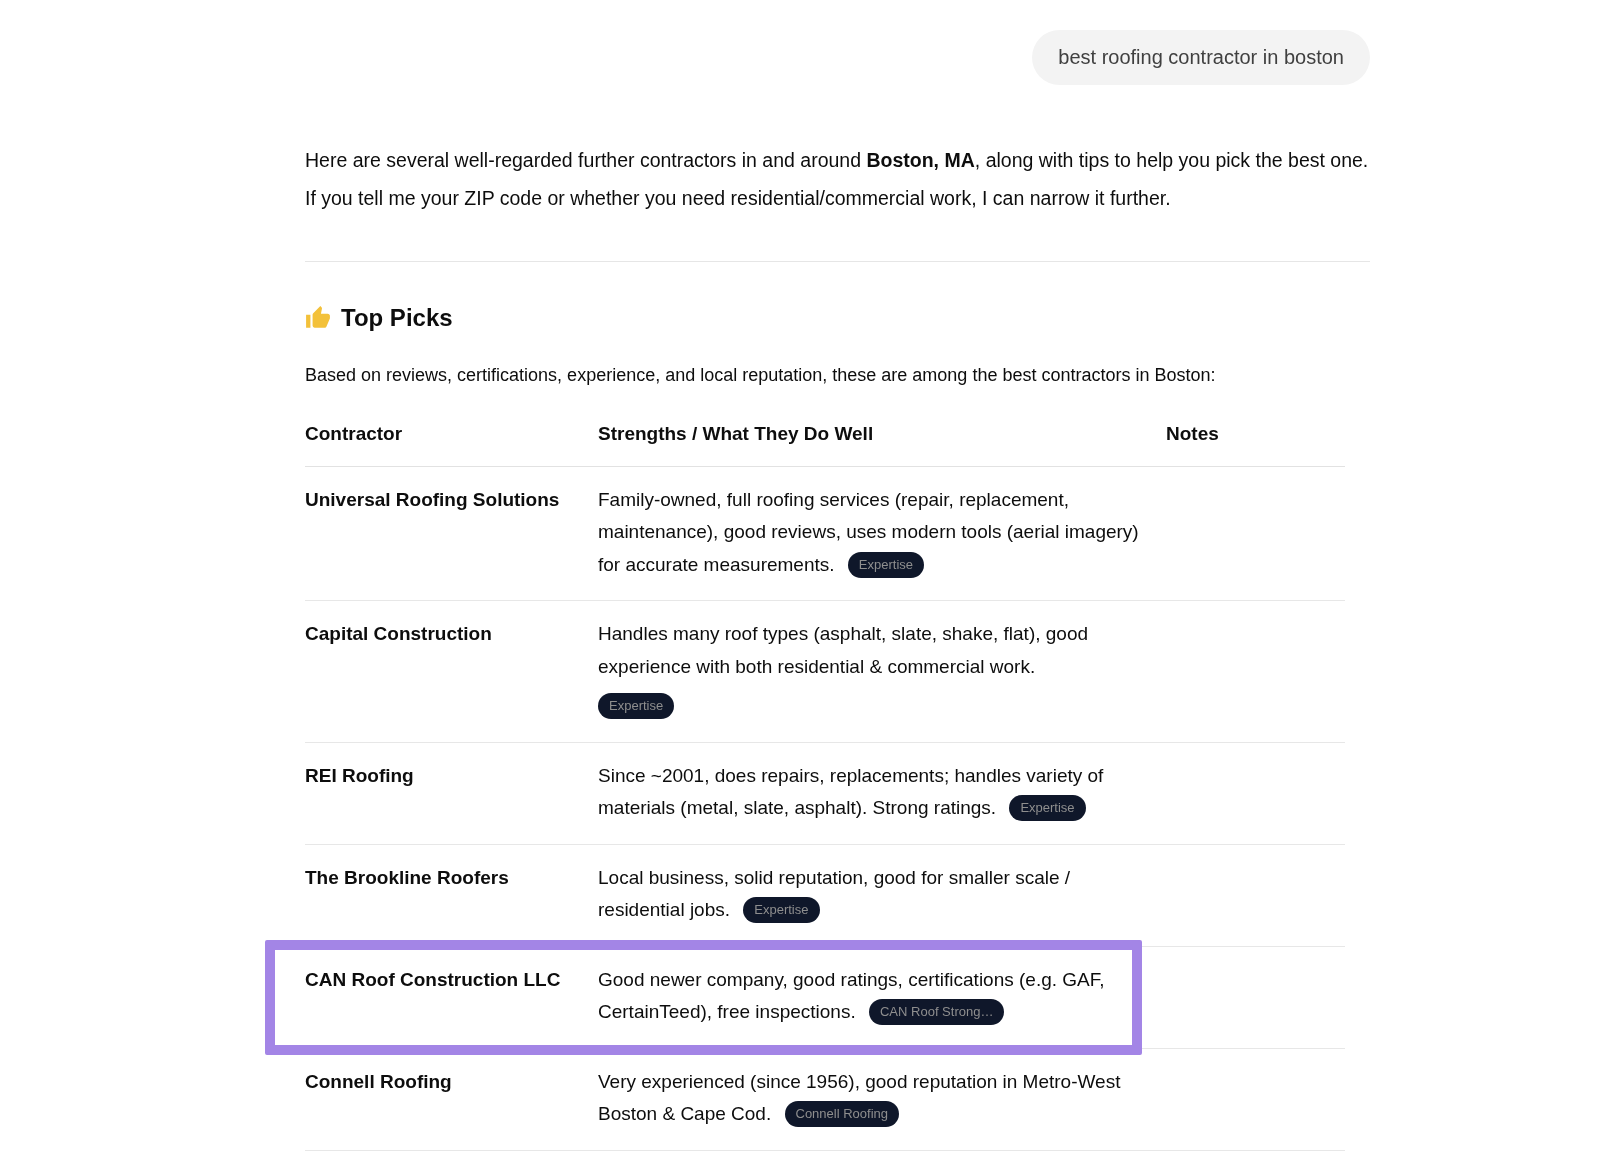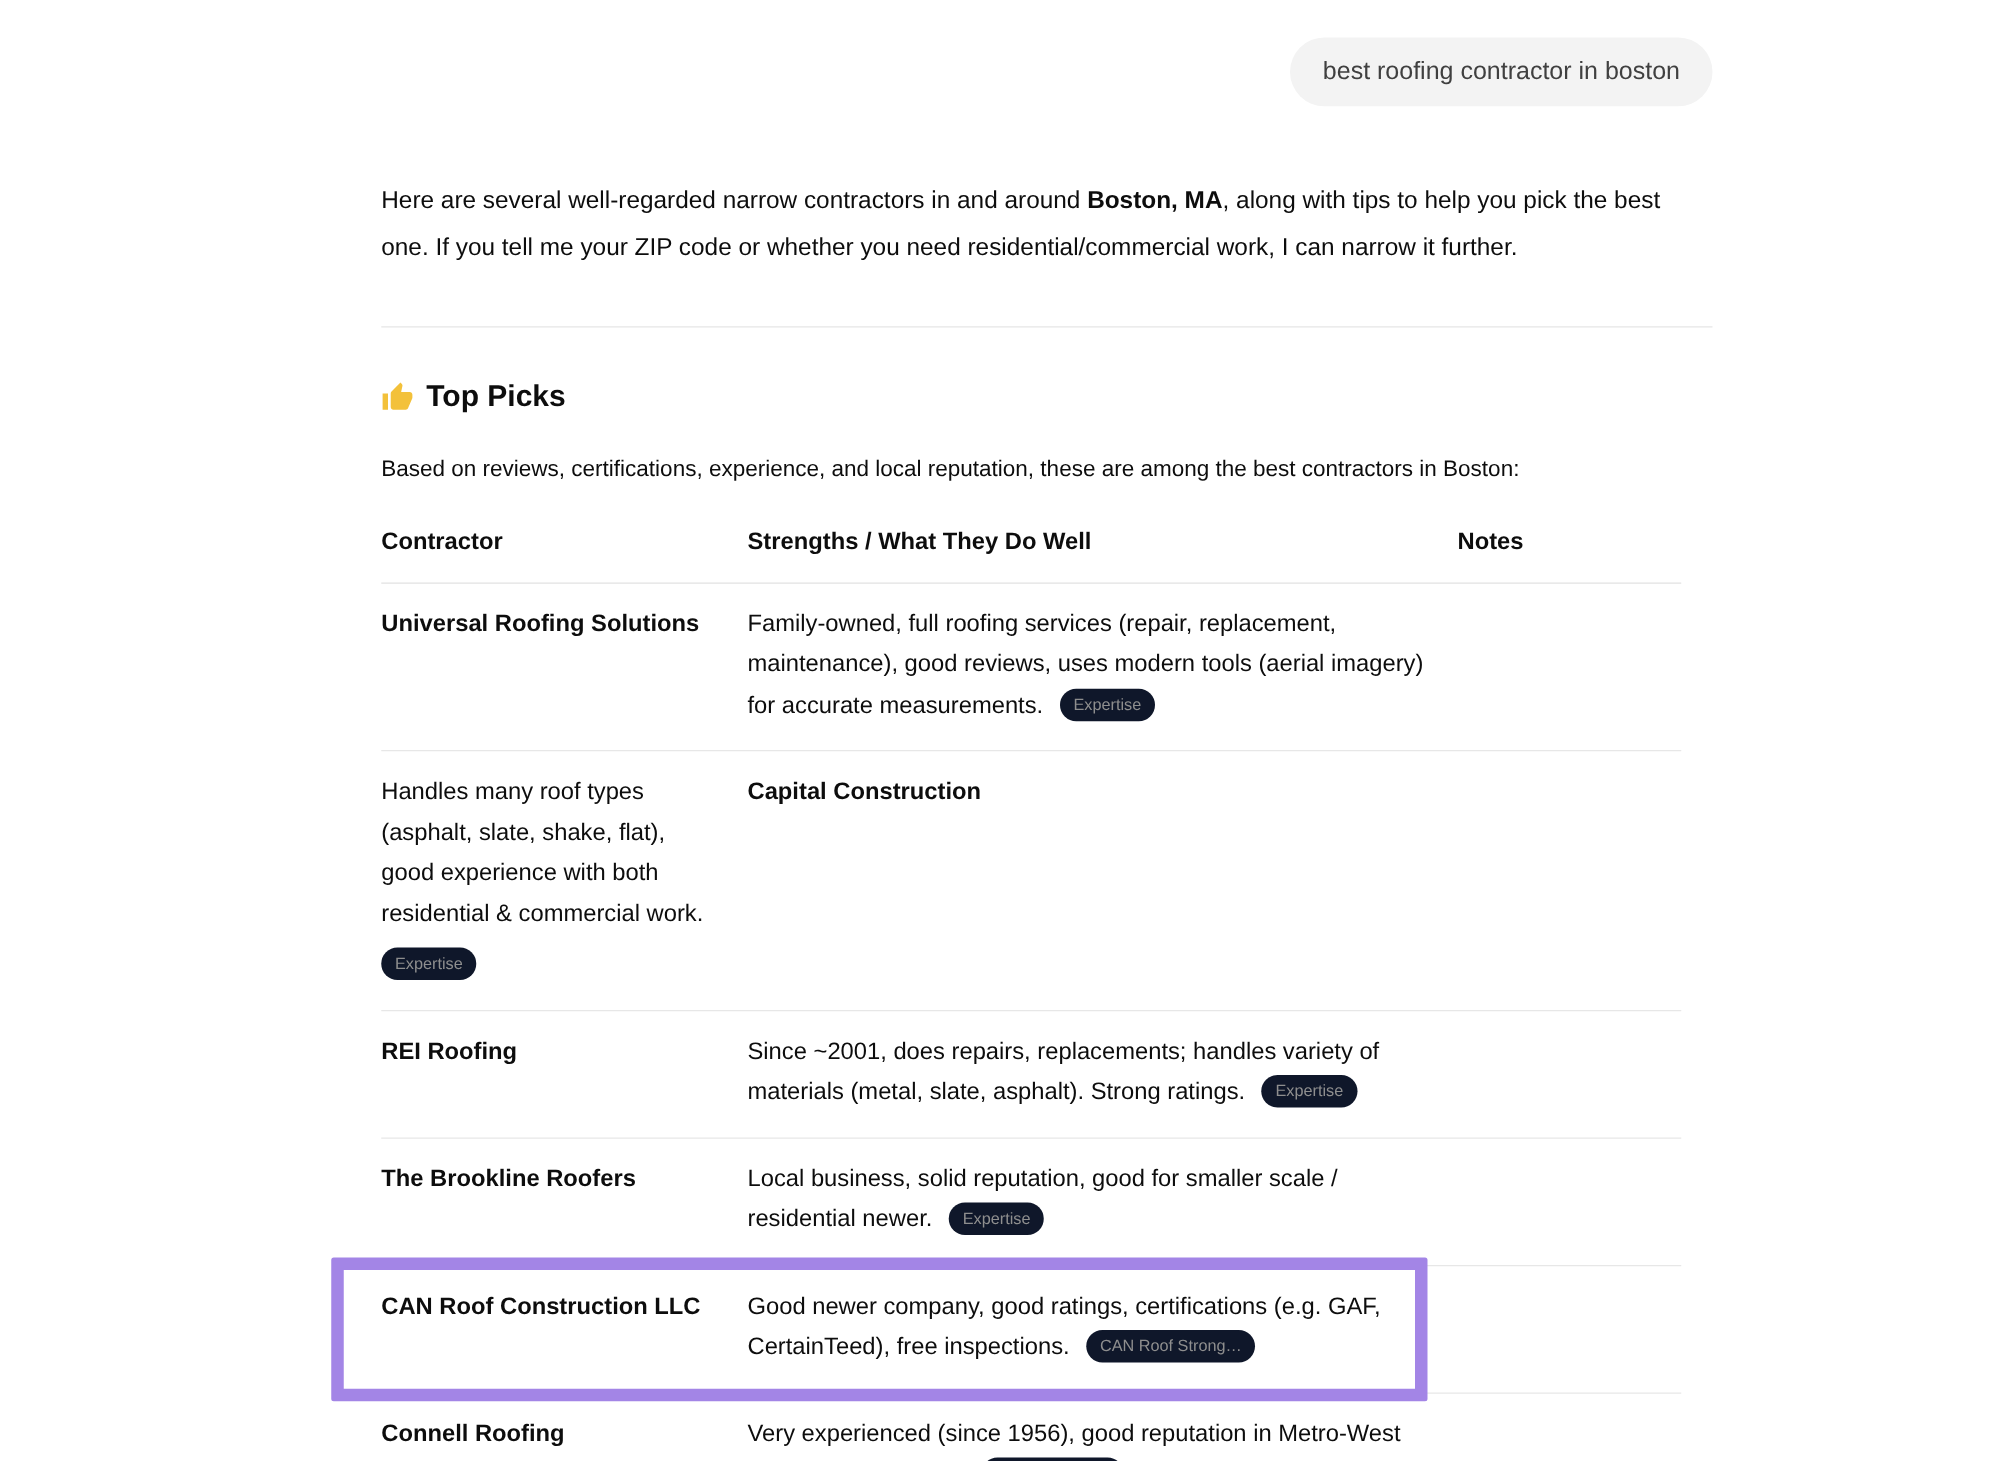--- a/index.html
+++ b/index.html
@@ -62,21 +62,21 @@
 <body>
 
 <div class="content">
 
   <div class="bubble-row">
     <div class="user-bubble">
       <span>best roofing contractor in boston</span>
     </div>
   </div>
 
-  <p class="intro"><span>Here are several well-regarded narrow contractors in and around </span><strong>Boston, MA</strong><span>, along with tips to help you pick the best one. If you tell me your ZIP code or whether you need residential/commercial work, I can narrow it further.</span></p>
+  <p class="intro"><span>Here are several well-regarded further contractors in and around </span><strong>Boston, MA</strong><span>, along with tips to help you pick the best one. If you tell me your ZIP code or whether you need residential/commercial work, I can narrow it further.</span></p>
 
   <hr class="section-divider">
 
   <h2 class="section-title">
     <span class="emoji-icon">
       <svg viewBox="0 0 24 24" width="26" height="26" fill="#f3c13a" aria-hidden="true">
         <path d="M1 21h4V9H1v12zm22-11c0-1.1-.9-2-2-2h-6.31l.95-4.57.03-.32c0-.41-.17-.79-.44-1.06L14.17 1 7.59 7.59C7.22 7.95 7 8.45 7 9v10c0 1.1.9 2 2 2h9c.83 0 1.54-.5 1.84-1.22l3.02-7.05c.09-.23.14-.47.14-.73v-2z"></path>
       </svg>
     </span>
     <span>Top Picks</span>
@@ -93,36 +93,36 @@
     <div>
   <div class="trow">
 
     <div class="cell contractor">Universal Roofing Solutions</div>
     <div class="cell"><span class="strengths-text">Family-owned, full roofing services (repair, replacement, maintenance), good reviews, uses modern tools (aerial imagery) for accurate measurements. </span><span class="badge">Expertise</span></div>
     <div class="cell"></div>
   </div>
 
   <div class="trow badge-block">
 
+    <div class="cell contractor">Capital Construction</div>
     <div class="cell"><span class="strengths-text">Handles many roof types (asphalt, slate, shake, flat), good experience with both residential &amp; commercial work. </span><span class="badge">Expertise</span></div>
-    <div class="cell contractor">Capital Construction</div>
     <div class="cell"></div>
   </div>
 
   <div class="trow">
 
     <div class="cell contractor">REI Roofing</div>
     <div class="cell"><span class="strengths-text">Since ~2001, does repairs, replacements; handles variety of materials (metal, slate, asphalt). Strong ratings. </span><span class="badge">Expertise</span></div>
     <div class="cell"></div>
   </div>
 
   <div class="trow">
 
     <div class="cell contractor">The Brookline Roofers</div>
-    <div class="cell"><span class="strengths-text">Local business, solid reputation, good for smaller scale / residential newer. </span><span class="badge">Expertise</span></div>
+    <div class="cell"><span class="strengths-text">Local business, solid reputation, good for smaller scale / residential jobs. </span><span class="badge">Expertise</span></div>
     <div class="cell"></div>
   </div>
 
   <div class="trow highlighted">
     <div class="highlight-box"></div>
     <div class="cell contractor">CAN Roof Construction LLC</div>
     <div class="cell"><span class="strengths-text">Good newer company, good ratings, certifications (e.g. GAF, CertainTeed), free inspections. </span><span class="badge">CAN Roof Strong…</span></div>
     <div class="cell"></div>
   </div>
 

